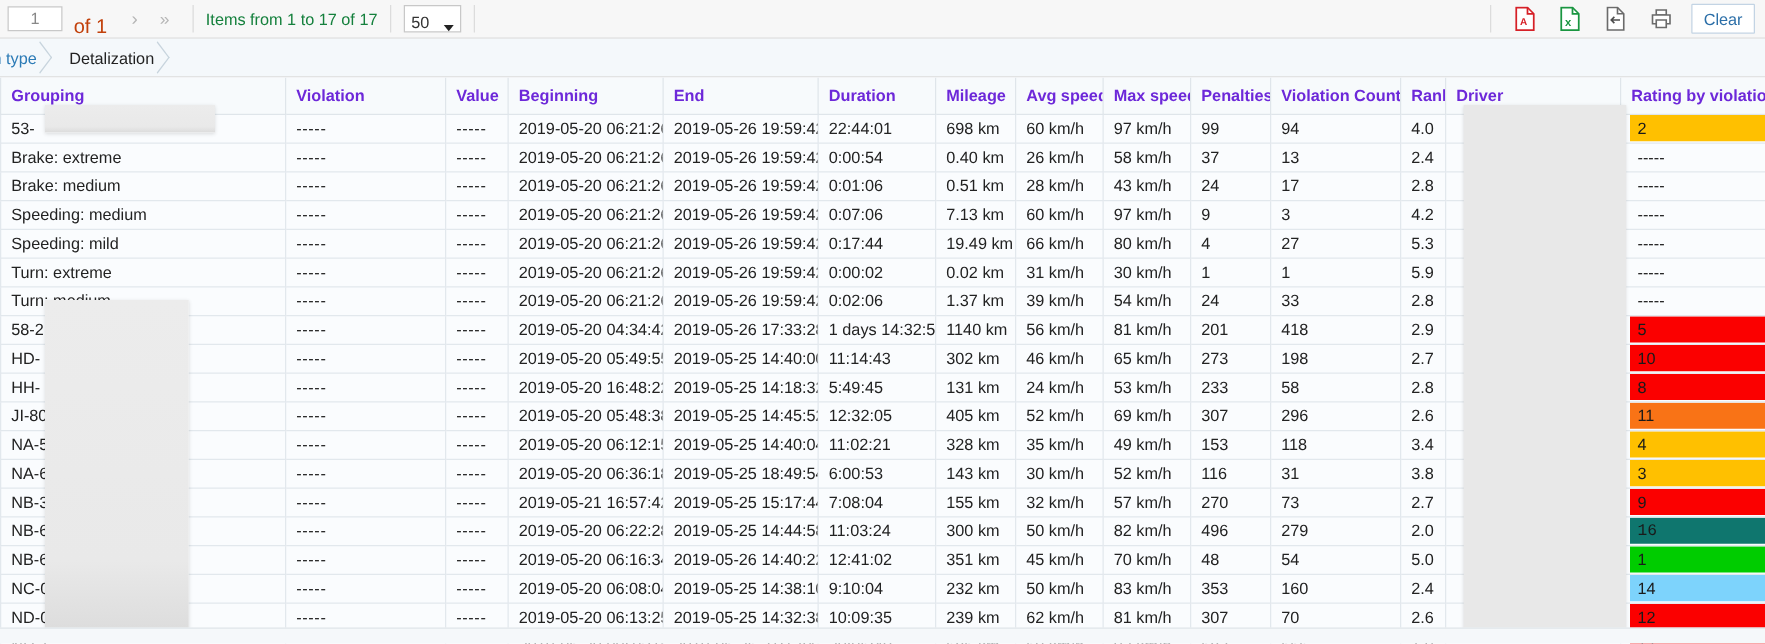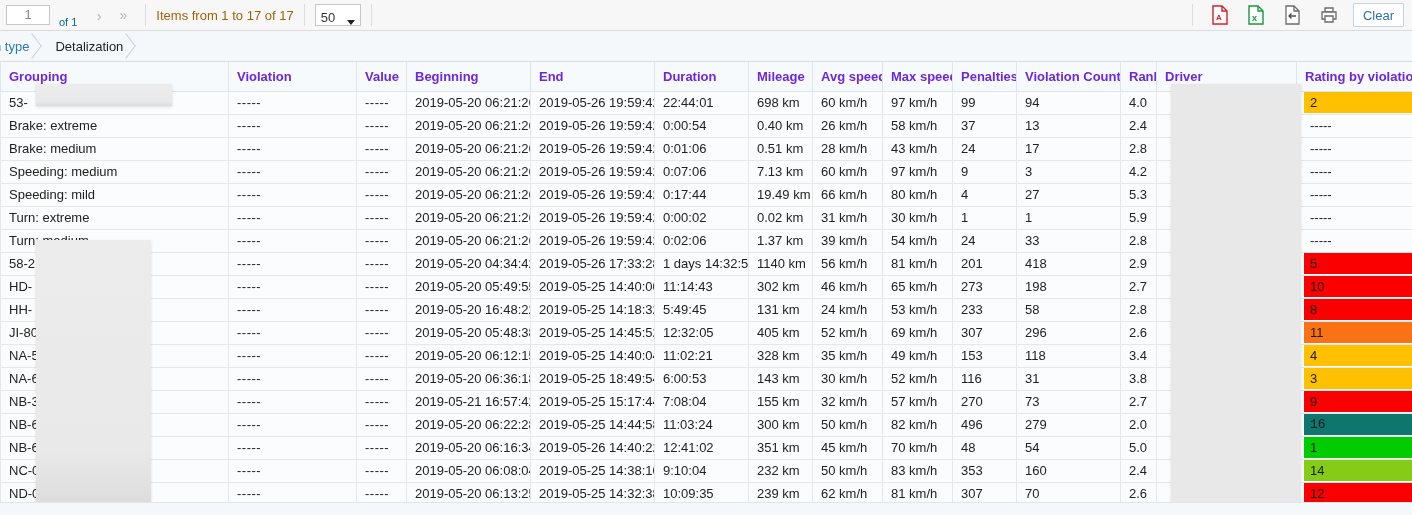--- a/index.html
+++ b/index.html
@@ -15,28 +15,28 @@
   .toolbar{
     height:30px;min-height:30px;display:flex;align-items:center;
     background:#f7f7f7;border-bottom:1px solid #dcdcdc;position:relative;
   }
   .tb-left{display:flex;align-items:center;height:100%;padding-left:6px;}
   .page-input{
     width:44px;height:20px;border:1px solid #c8c8c8;background:#fff;
     text-align:center;font-size:13px;color:#888;line-height:20px;
     font-family:inherit;box-sizing:border-box;
   }
-  .of-label{margin:13px 10px 0 9px;font-size:11px;color:#0369a1;}
+  .of-label{margin:13px 10px 0 9px;font-size:16px;color:#c2410c;}
   .pg-btn{
     width:24px;height:22px;display:flex;align-items:center;justify-content:center;
     color:#b6b6b6;font-size:15px;user-select:none;
   }
   .pg-btn.dbl{font-size:14px;}
   .tb-sep{width:1px;height:22px;background:#dcdcdc;margin:0 10px;}
-  .items-label{font-size:13px;color:#a16207;white-space:nowrap;}
+  .items-label{font-size:13px;color:#15803d;white-space:nowrap;}
   .page-size{
     width:46px;height:22px;border:1px solid #c8c8c8;background:#fff;
     display:flex;align-items:flex-end;justify-content:space-between;
     padding:0 5px;box-sizing:border-box;font-size:13px;color:#333;
   }
   .caret{
     width:0;height:0;border-left:4px solid transparent;border-right:4px solid transparent;
     border-top:5px solid #222;
   }
   .tb-right{margin-left:auto;display:flex;align-items:center;height:100%;padding-right:8px;}
@@ -500,21 +500,21 @@
             <td class="link">2019-05-25 14:38:10</td>
             <td>9:10:04</td>
             <td>232 km</td>
             <td>50 km/h</td>
             <td>83 km/h</td>
             <td>353</td>
             <td>160</td>
             <td>2.4</td>
             <td></td>
             <td class="rating">
-              <span class="badge" style="background: #84cc16;">14</span>
+              <span class="badge" style="background: #7dd3fc;">14</span>
             </td>
           </tr>
           <tr>
             <td>ND-0</td>
             <td class="dash">-----</td>
             <td class="dash">-----</td>
             <td class="link">2019-05-20 06:13:25</td>
             <td class="link">2019-05-25 14:32:38</td>
             <td>10:09:35</td>
             <td>239 km</td>

